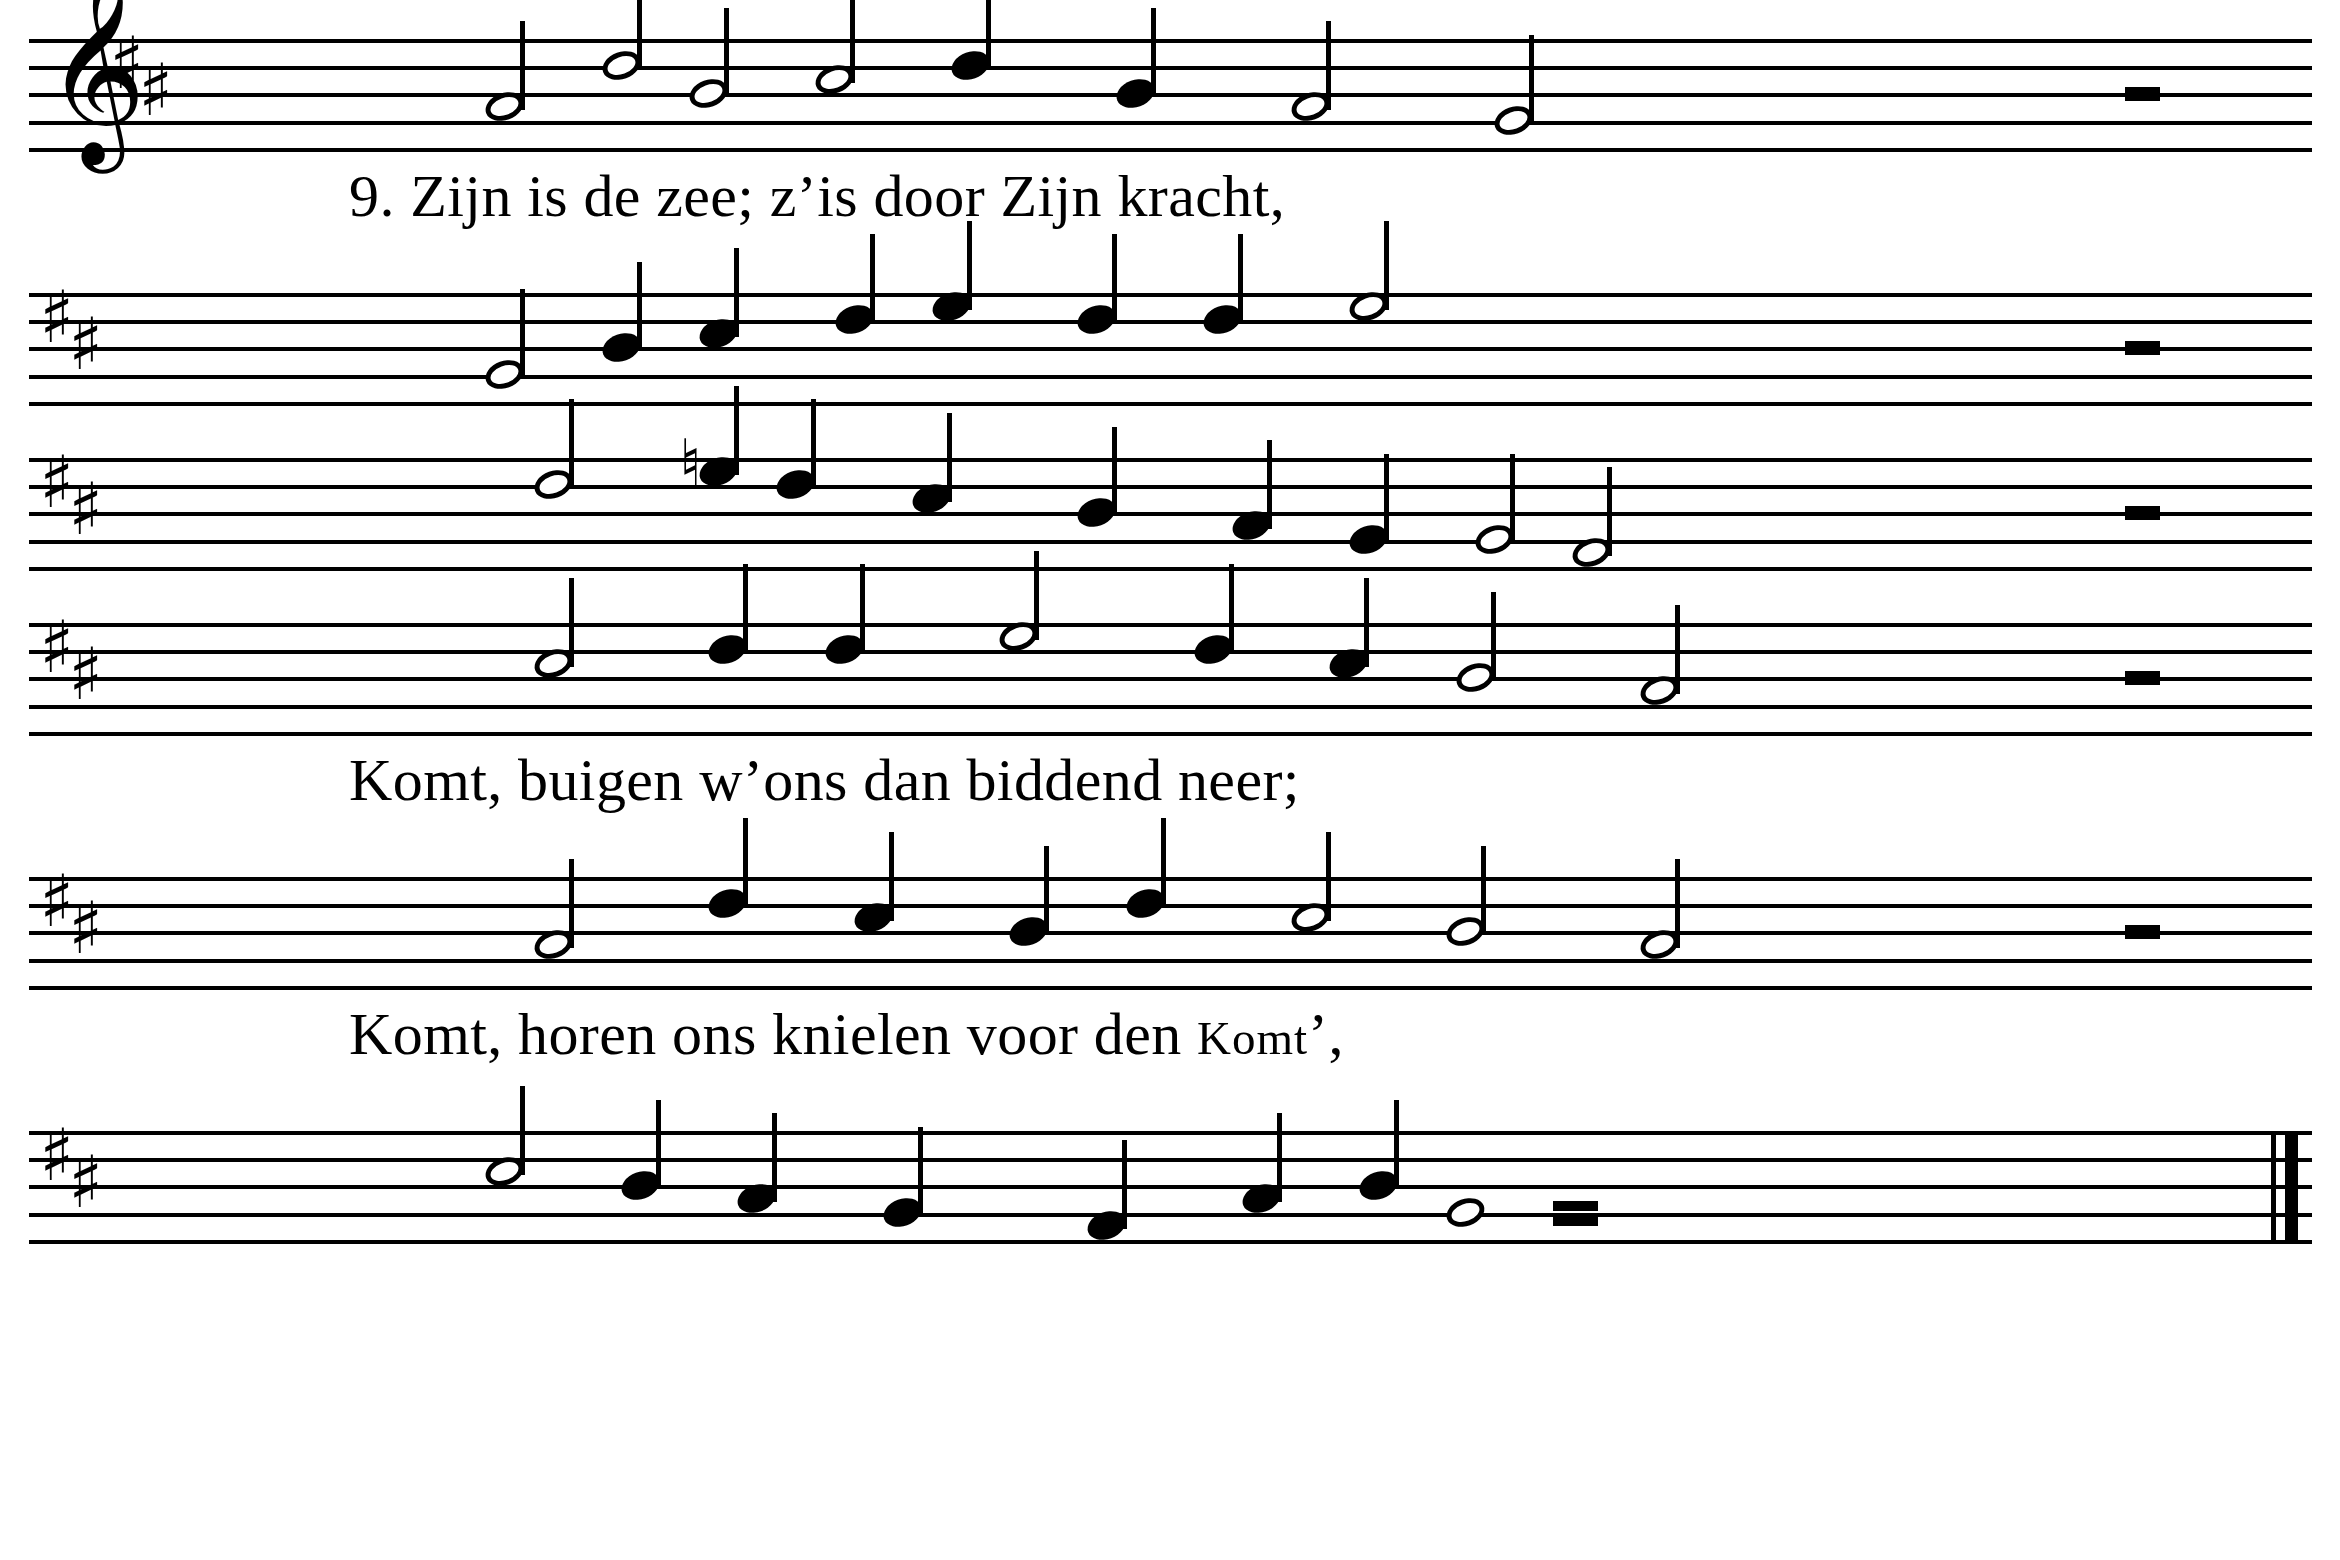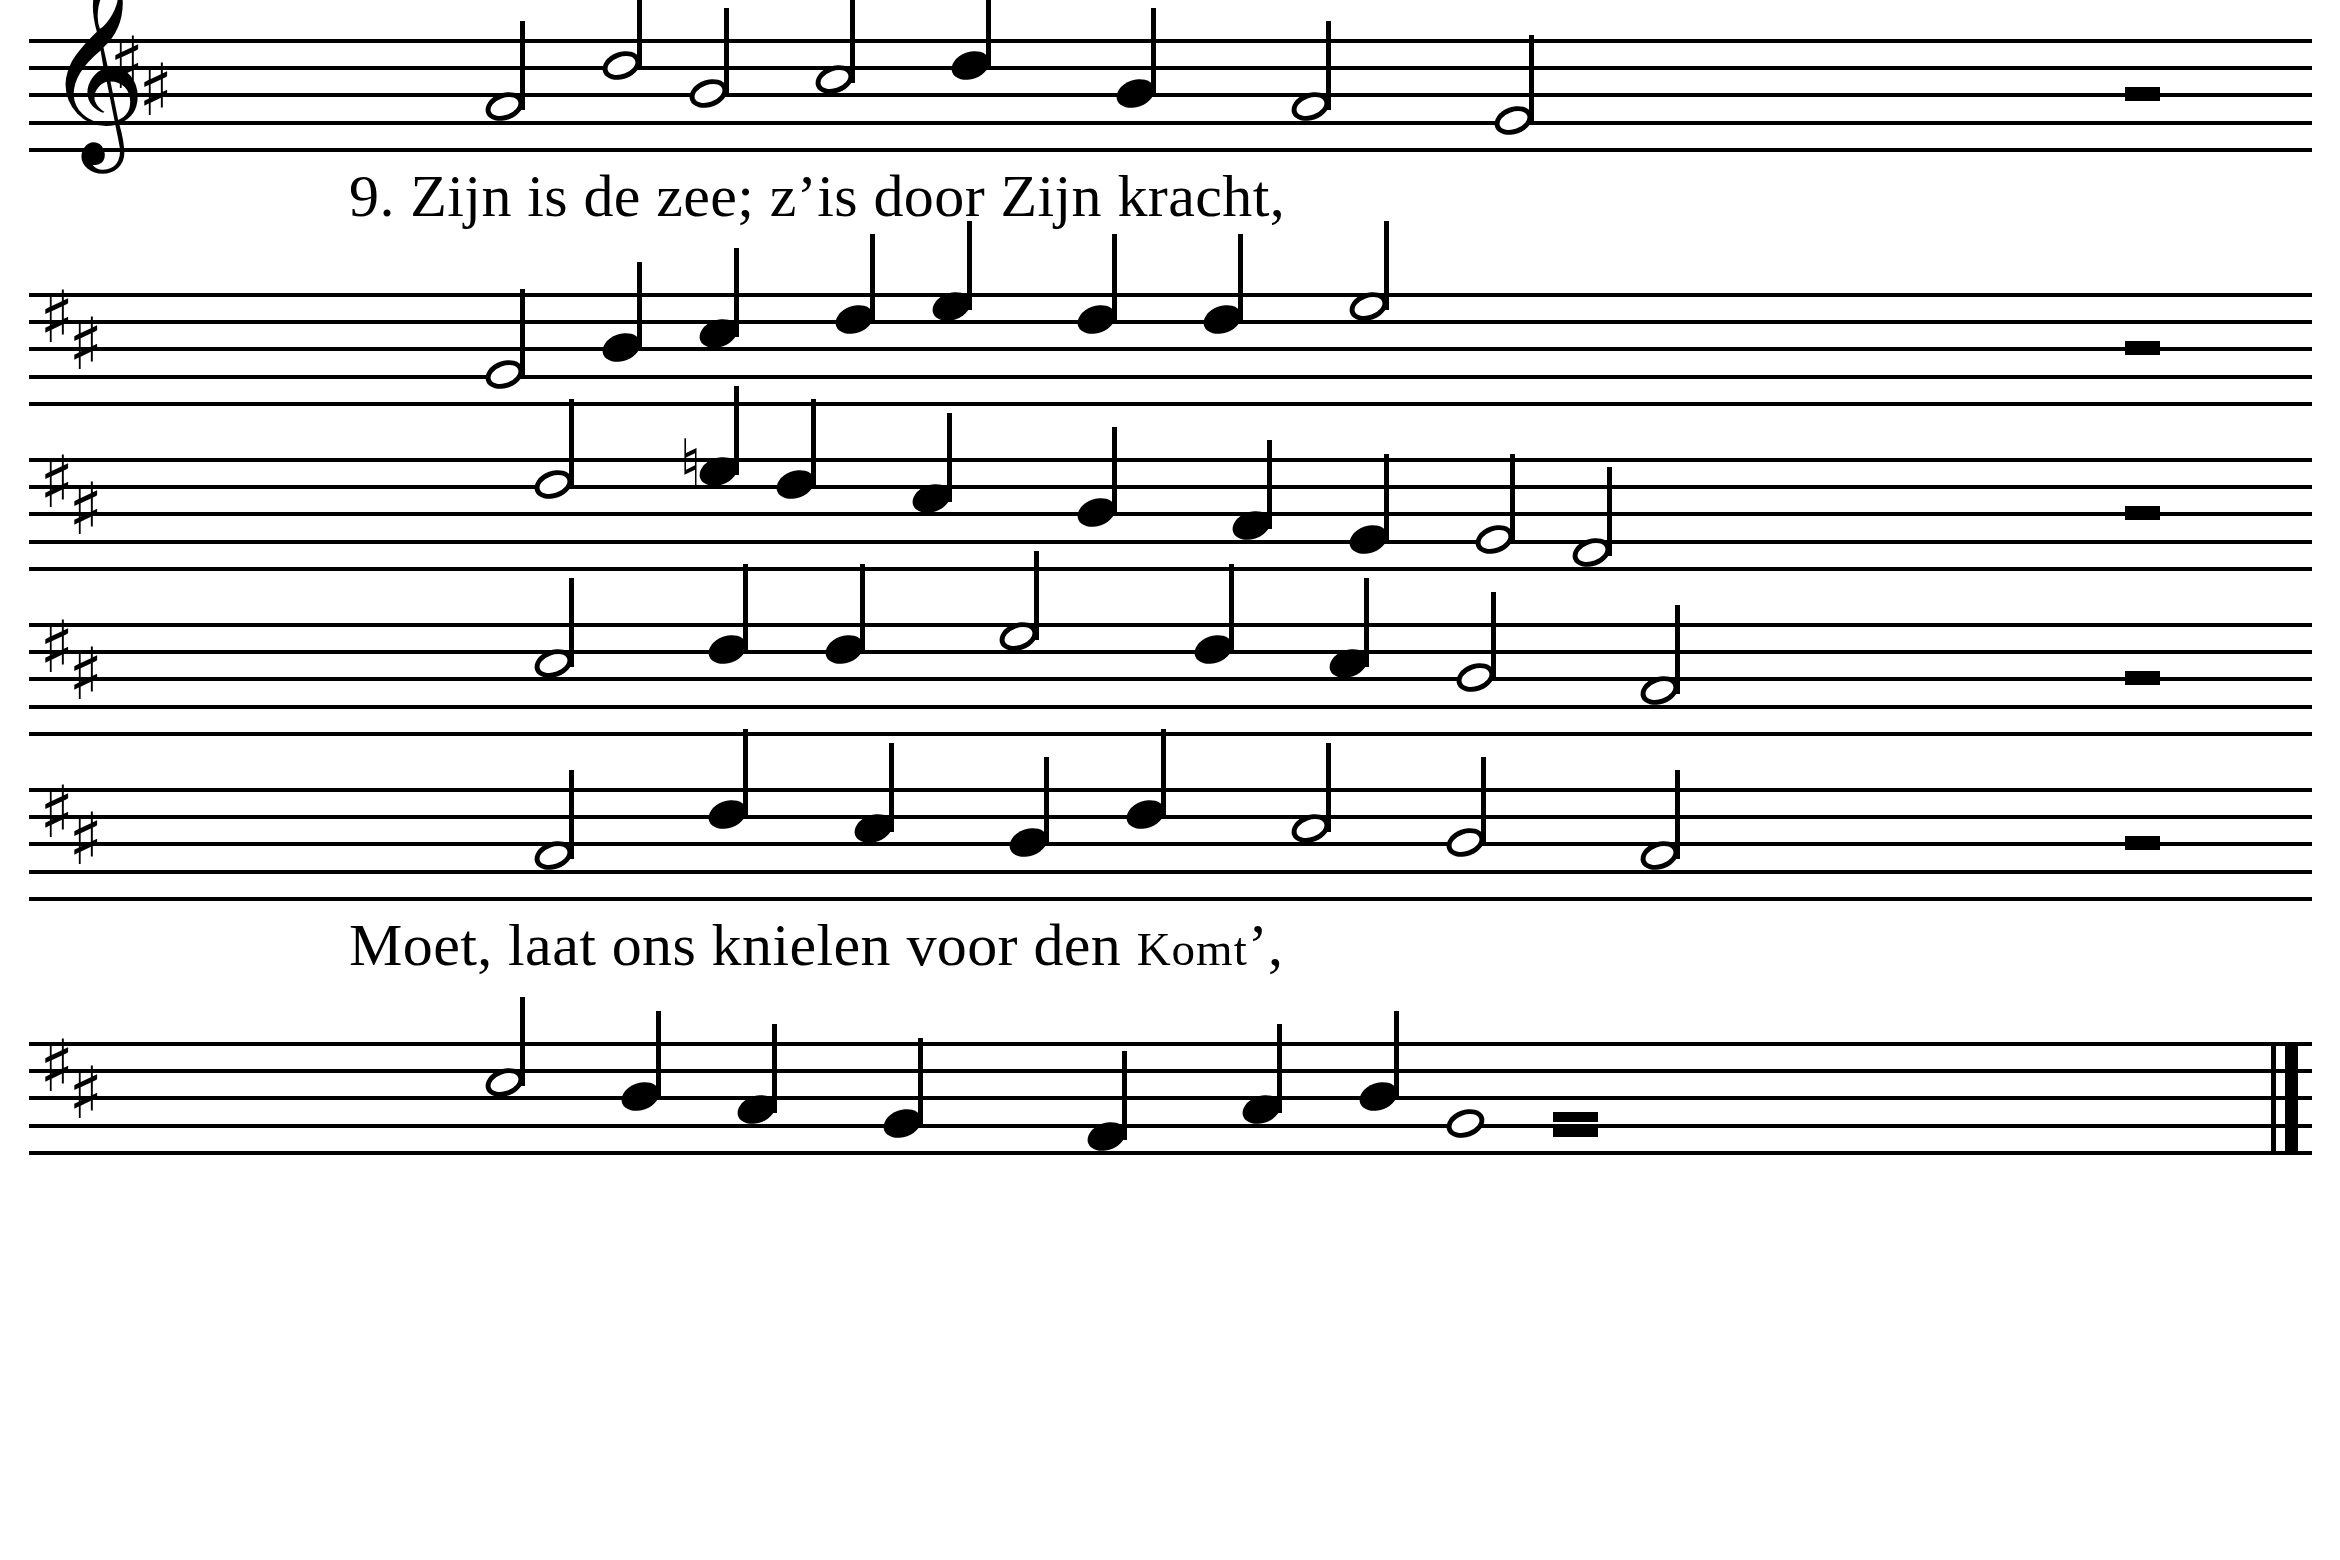--- a/index.html
+++ b/index.html
@@ -353,20 +353,21 @@
           <span class="head"></span>
           <span class="stem"></span>
         </div>
       <div class="note half" style="left:1640px; top:93px;">
           <span class="head"></span>
           <span class="stem"></span>
         </div>
 
       <div class="endrest" style="left:2125px; top:87px;"></div>
     </div>
+    <div class="lyric">Komt, buigen w’ons dan biddend neer;</div>
   </div>
 
   <div class="system">
     <div class="staff-block">
       <div class="staff-lines">
         <div class="ln l0"></div>
         <div class="ln l1"></div>
         <div class="ln l2"></div>
         <div class="ln l3"></div>
         <div class="ln l4"></div>
@@ -402,21 +403,21 @@
           <span class="head"></span>
           <span class="stem"></span>
         </div>
       <div class="note half" style="left:1640px; top:93px;">
           <span class="head"></span>
           <span class="stem"></span>
         </div>
 
       <div class="endrest" style="left:2125px; top:87px;"></div>
     </div>
-    <div class="lyric"><span>Moet, laat ons knielen voor den </span><span class="sc">Komt</span><span>’,</span></div>
+    <div class="lyric"><span>Komt, horen ons knielen voor den </span><span class="sc">Komt</span><span>’,</span></div>
   </div>
 
   <div class="system">
     <div class="staff-block">
       <div class="staff-lines">
         <div class="ln l0"></div>
         <div class="ln l1"></div>
         <div class="ln l2"></div>
         <div class="ln l3"></div>
         <div class="ln l4"></div>

